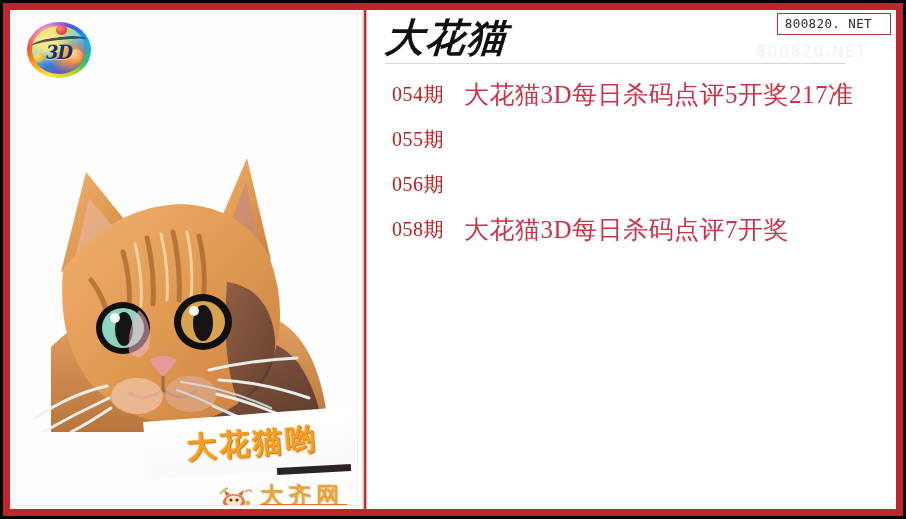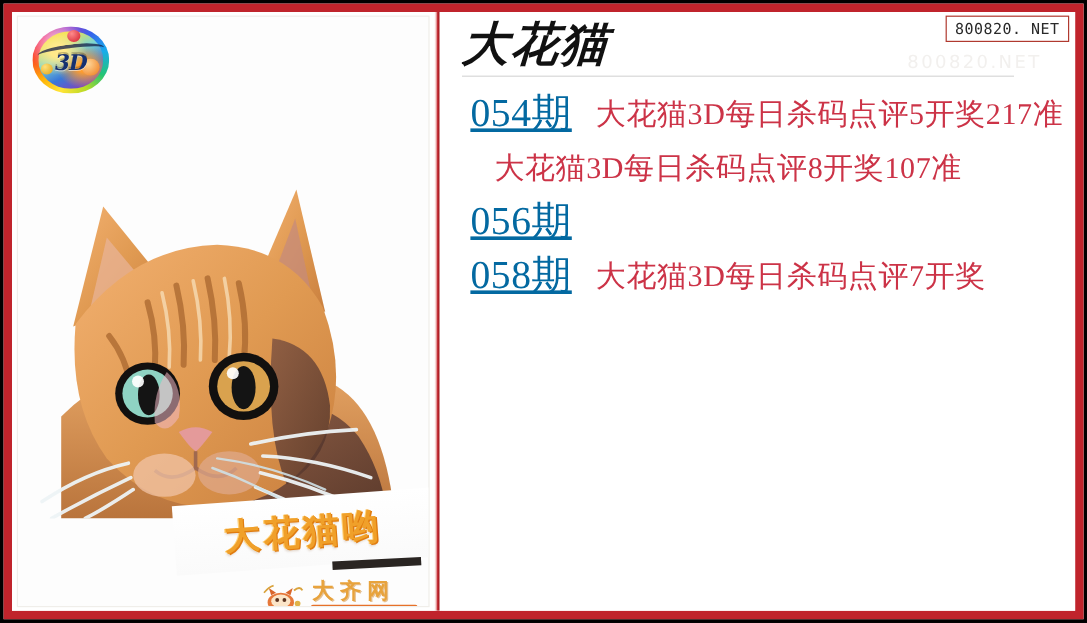--- a/index.html
+++ b/index.html
@@ -163,21 +163,21 @@
     position: absolute;
     left: 0; top: 3px;
     width: 36px; height: 30px;
   }
   .wm-icon svg { width: 100%; height: 100%; display: block; }
   .wm-name {
     position: absolute;
     left: 42px; top: 0;
     font-family: "DejaVu Sans", sans-serif;
     font-weight: 700;
-    font-size: 18px;
+    font-size: 23px;
     letter-spacing: 5px;
     color: #e8a33c;
     text-shadow: 1px 1px 0 rgba(200,120,20,.45);
     white-space: nowrap;
   }
   .wm-url {
     position: absolute;
     left: 41px; top: 24px;
     padding: 1px 5px 2px 5px;
     background: linear-gradient(#e7732a, #d5361f);
@@ -206,21 +206,21 @@
     height: 100%;
     background: #ffffff;
     overflow: hidden;
   }
 
   
   .domain-badge {
     position: absolute;
     right: 5px;
     top: 3px;
-    padding: 2px 7px 3px 7px;
+    padding: 2px 18px 3px 7px;
     background: #ffffff;
     border: 1px solid #b0392f;
     font-family: "DejaVu Sans Mono", monospace;
     font-size: 12.5px;
     letter-spacing: .4px;
     color: #2a2a2a;
     white-space: nowrap;
     z-index: 5;
   }
 
@@ -283,24 +283,23 @@
   .row {
     height: 45px;
     display: flex;
     align-items: center;
     justify-content: flex-start;
     padding-left: 24px;
     white-space: nowrap;
   }
   .row-issue {
     font-family: "Liberation Serif", "DejaVu Serif", serif;
-    font-size: 33px;
-    color: #0369a1;
+    font-size: 20px;
+    color: #b91c1c;
     letter-spacing: .5px;
-    text-decoration: underline;
   }
   .row-text {
     font-family: "Liberation Serif", "DejaVu Serif", serif;
     font-size: 25px;
     color: #cc3347;
     letter-spacing: .5px;
     margin-left: 20px;
     text-align: right;
   }
 </style>
@@ -442,21 +441,21 @@
       <div class="ghost-wm">800820.NET</div>
 
       <div class="rows">
 
         <div class="row">
           <span class="row-issue">054期</span>
           <span class="row-text">大花猫3D每日杀码点评5开奖217准</span>
         </div>
 
         <div class="row">
-          <span class="row-text">大花猫3D每日杀码点评8开奖107准</span>
+          <span class="row-issue">055期</span>
         </div>
 
         <div class="row">
           <span class="row-issue">056期</span>
         </div>
 
 
         <div class="row">
           <span class="row-issue">058期</span>
           <span class="row-text">大花猫3D每日杀码点评7开奖</span>

